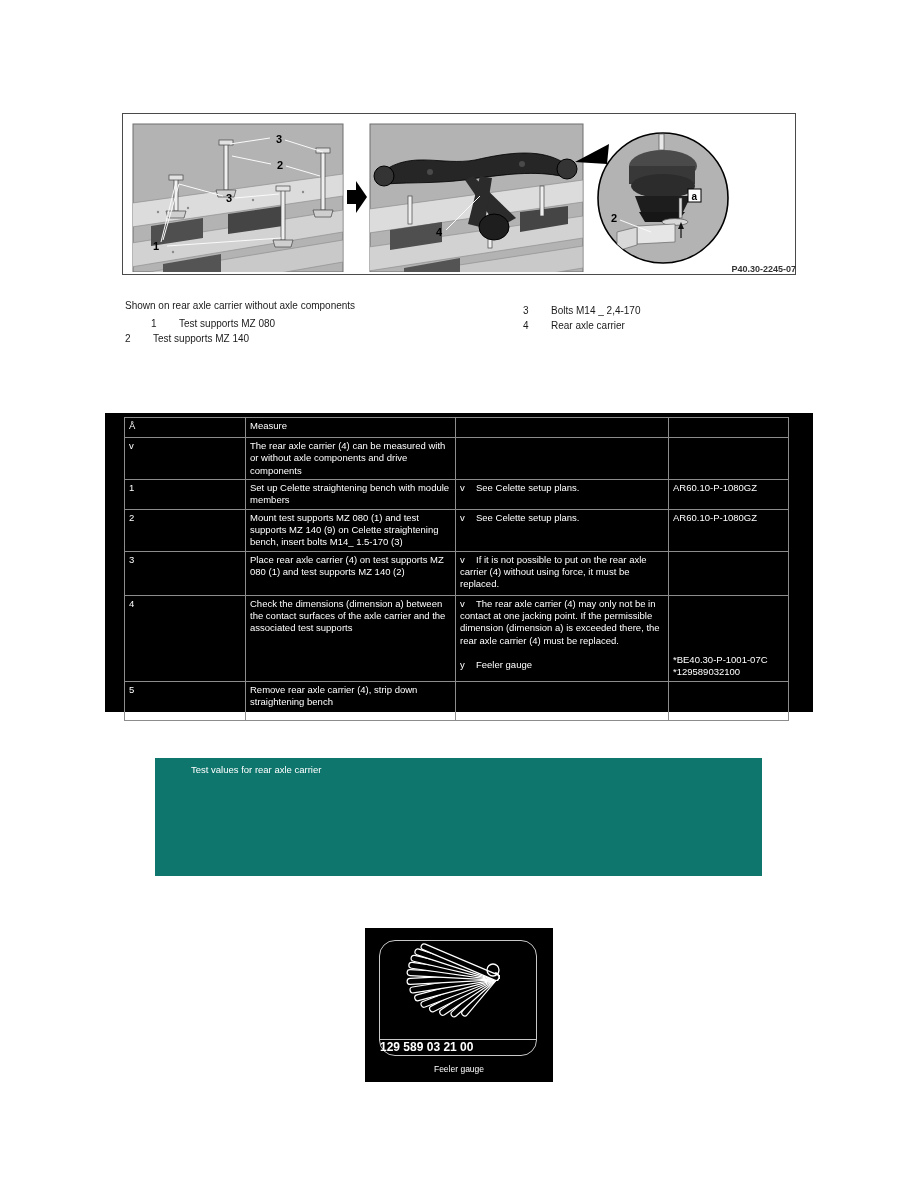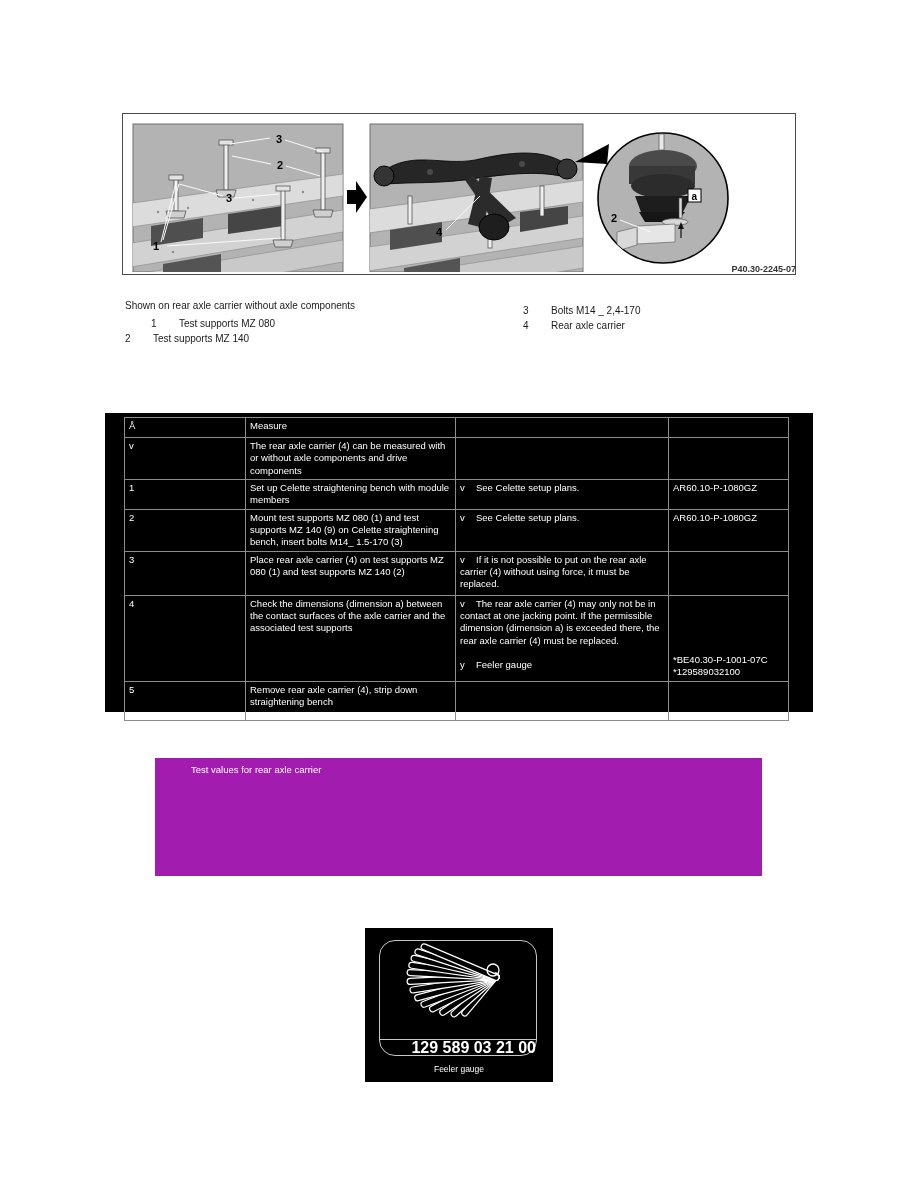--- a/index.html
+++ b/index.html
@@ -21,36 +21,36 @@
   .t1-wrap{position:absolute;left:105px;top:413px;width:708px;height:299px;background:#000;}
   table.t1{position:absolute;left:19px;top:4px;border-collapse:collapse;table-layout:fixed;
            width:664px;font-size:9.5px;line-height:1.3;color:#fff;}
   table.t1 td{border:1px solid #8c8c8c;vertical-align:top;padding:2px 4px 2px 4px;
               overflow:hidden;}
   table.t1 .va-bottom{vertical-align:bottom;}
   .bullet{display:inline-block;width:16px;}
   .note2{margin-top:12px;}
 
   
-  .t2-wrap{position:absolute;left:155px;top:758px;width:607px;height:118px;background:#a21caf;text-align:center;}
+  .t2-wrap{position:absolute;left:155px;top:758px;width:607px;height:118px;background:#0f766e;text-align:center;}
   .t2-title{position:absolute;left:36px;top:6px;font-size:9.5px;color:#fff;}
   table.t2{position:absolute;left:36px;top:25px;border-collapse:collapse;table-layout:fixed;
            width:512px;font-size:9.5px;line-height:1.3;color:#fff;}
   table.t2 td{border:1px solid #8c8c8c;vertical-align:top;padding:3px 4px;}
   .desig-cell{position:relative;}
   .desig-text{padding-right:26px;}
   .unit{position:absolute;right:4px;top:3px;}
 
   
   .feeler-wrap{position:absolute;left:365px;top:928px;width:188px;height:154px;background:#000;}
   .feeler-rect{position:absolute;left:14px;top:12px;width:156px;height:114px;
                border:1px solid #c8c8c8;border-radius:16px;}
   .feeler-svg{position:absolute;left:0;top:0;}
   .feeler-num{position:absolute;left:0;right:0;bottom:0;height:15px;border-top:1px solid #c8c8c8;
-              text-align:right;color:#fff;font-size:16px;line-height:15px;font-weight:bold;}
+              text-align:left;color:#fff;font-size:12px;line-height:15px;font-weight:bold;}
   .feeler-caption{position:absolute;left:0;right:0;top:136px;text-align:center;
                   color:#fff;font-size:8.5px;}
 
   svg text{font-family:"Liberation Sans", sans-serif;}
 </style>
 </head>
 <body>
 
 <div class="page">
 

